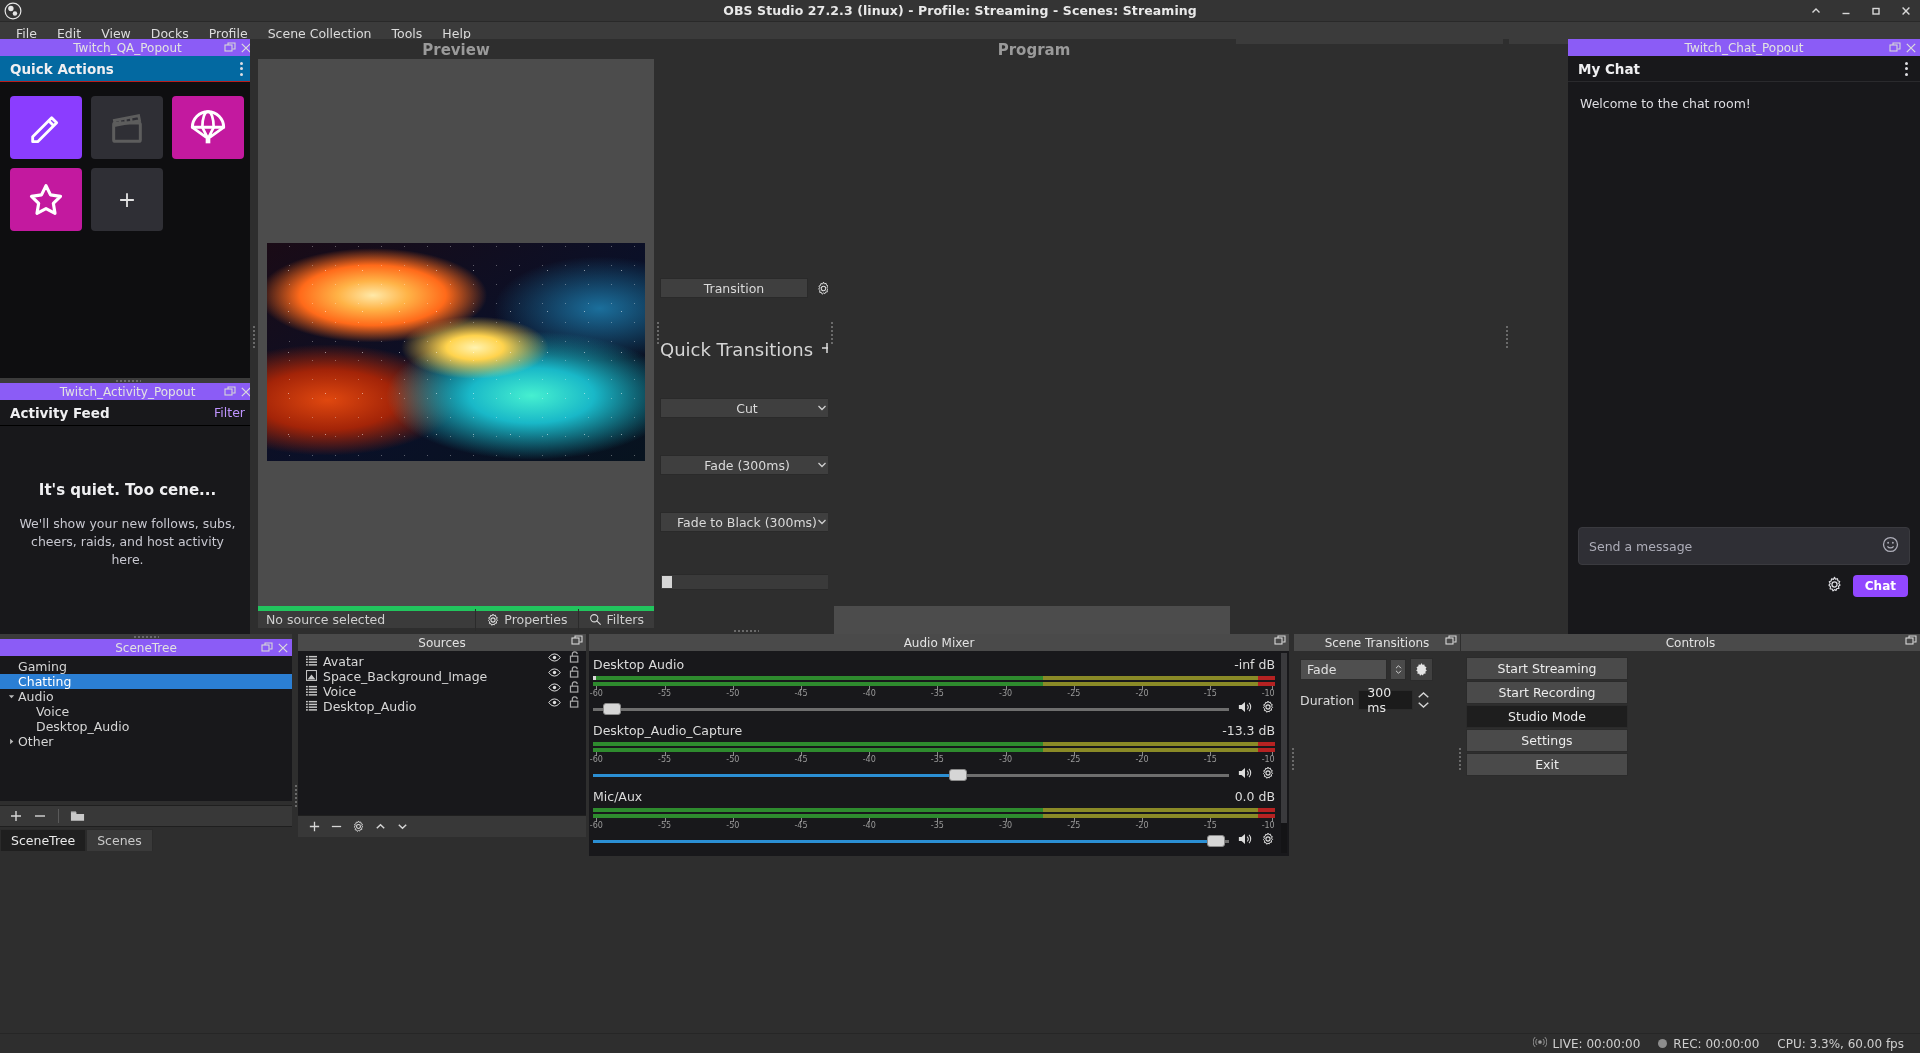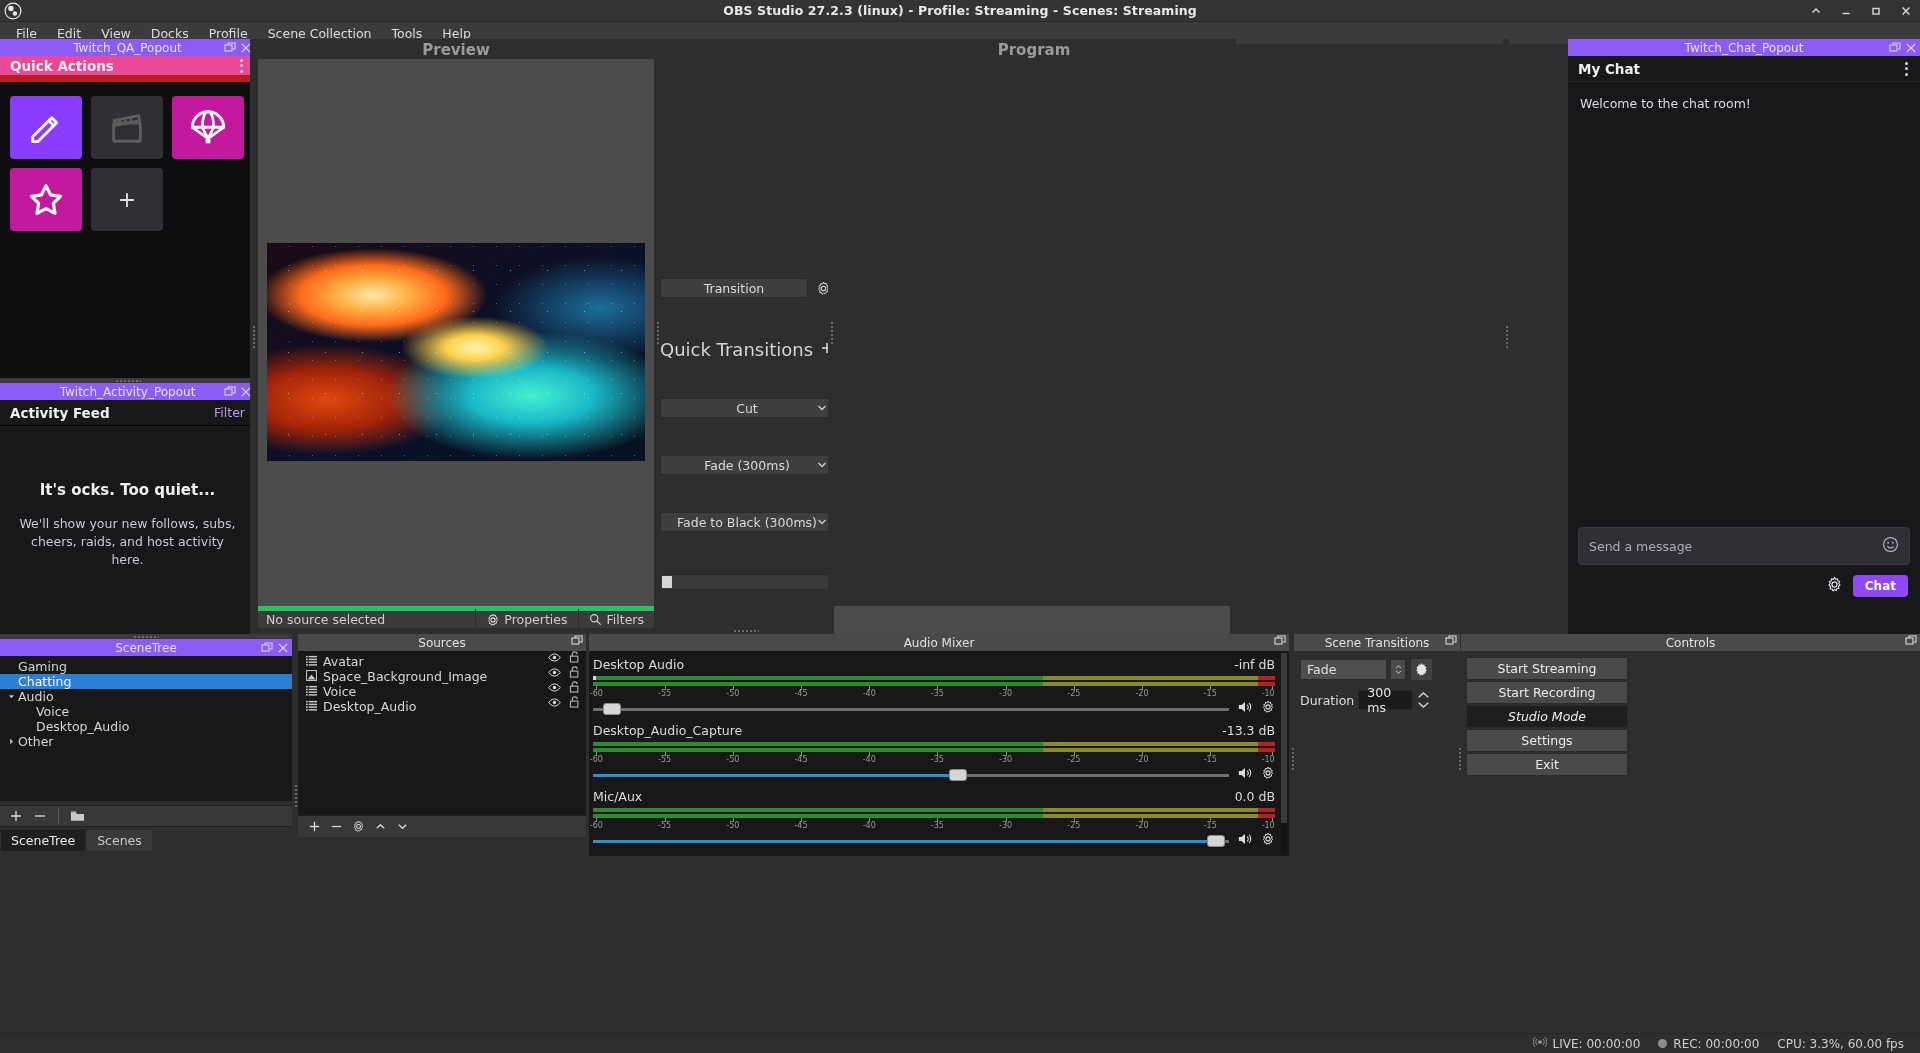--- a/index.html
+++ b/index.html
@@ -46,23 +46,23 @@
   .dock-title .dt-btns{ position:absolute; right:3px; top:0; height:17px; display:flex; align-items:center; gap:4px; }
   .dock-title .dt-btns span{ cursor:pointer; display:flex; align-items:center; }
   .dock-grip{ height:5px; background:#3b3b3b; display:flex;align-items:center;justify-content:center; }
   .dock-grip i{ display:block; width:26px; height:3px;
     background-image:radial-gradient(circle, #6b6b6b 0.8px, transparent 1px);
     background-size:4px 4px; }
 
   
   #qa-dock{ left:0; top:39px; width:255px; height:339px; background:#0e0e10; }
   #qa-head{
-    height:26px; background:#ec4899; display:flex; align-items:center;
+    height:26px; background:#0369a1; display:flex; align-items:center;
     padding:0 8px 0 10px; justify-content:space-between;
-    border-bottom:7px solid #b91c1c;
+    border-bottom:1px solid #b91c1c;
   }
   #qa-head .qh-title{ font-size:13.5px; font-weight:bold; color:#efeff1; }
   .kebab{ display:flex;flex-direction:column;gap:2.5px;cursor:pointer;padding:3px 4px; }
   .kebab i{ width:3px;height:3px;border-radius:50%;background:#dedee3;display:block; }
   #qa-grid{ padding:14px 0 0 10px; display:flex; flex-wrap:wrap; gap:9px; width:255px; }
   .qa-tile{
     width:72px;height:63px;border-radius:4px;display:flex;align-items:center;justify-content:center;cursor:pointer;
   }
   .qa-purple{ background:#8b3dff; }
   .qa-magenta{ background:#c3199f; }
@@ -217,21 +217,21 @@
   .gear-btn{ width:23px;height:23px;background:#414141;border:1px solid #2b2b2b;display:flex;
              align-items:center;justify-content:center;cursor:pointer; }
   .dur-input{ background:#1b1b1b;border:1px solid #2b2b2b;height:20px;display:flex;align-items:center;
               padding:0 8px;font-size:12.5px;color:#e8e8e8;cursor:text; }
 
   
   .ctrl-btn{
     height:23px; background:#4a4a4a; border:1px solid #2b2b2b; color:#ececec; font-size:12.5px;
     display:flex; align-items:center; justify-content:center; cursor:pointer; margin-bottom:1px;
   }
-  .ctrl-btn.dark{ background:#1e1e1e;font-style:italic; }
+  .ctrl-btn.dark{ background:#1e1e1e; }
 
   
   #statusbar{
     position:absolute; left:0; bottom:0; width:1920px; height:20px; background:#2e2e2e;
     display:flex; align-items:center; justify-content:flex-end; gap:18px; padding-right:16px;
     font-size:12px; color:#cfcfcf; border-top:1px solid #262626;
   }
   .sb-item{ display:flex; align-items:center; gap:6px; }
   .dot{ width:9px;height:9px;border-radius:50%;background:#8d8d8d;display:inline-block; }
 </style>
@@ -358,21 +358,21 @@
             <path d="M1.8 1.8 10.2 10.2M10.2 1.8 1.8 10.2" stroke="#dcdcdc" stroke-width="1.2"></path>
           </svg>
       </span>
     </span>
   </div>
   <div id="af-head">
     <span class="ah-title">Activity Feed</span>
     <span id="af-filter">Filter</span>
   </div>
   <div id="af-body">
-    <div id="af-title">It's ocks. Too quiet...</div>
+    <div id="af-title">It's quiet. Too cene...</div>
     <div id="af-sub">
       <div>We'll show your new follows, subs,</div>
       <div>cheers, raids, and host activity here.</div>
     </div>
   </div>
 </div>
 
 <div class="abs" id="st-dock">
   <div class="dock-grip">
       <i></i>

